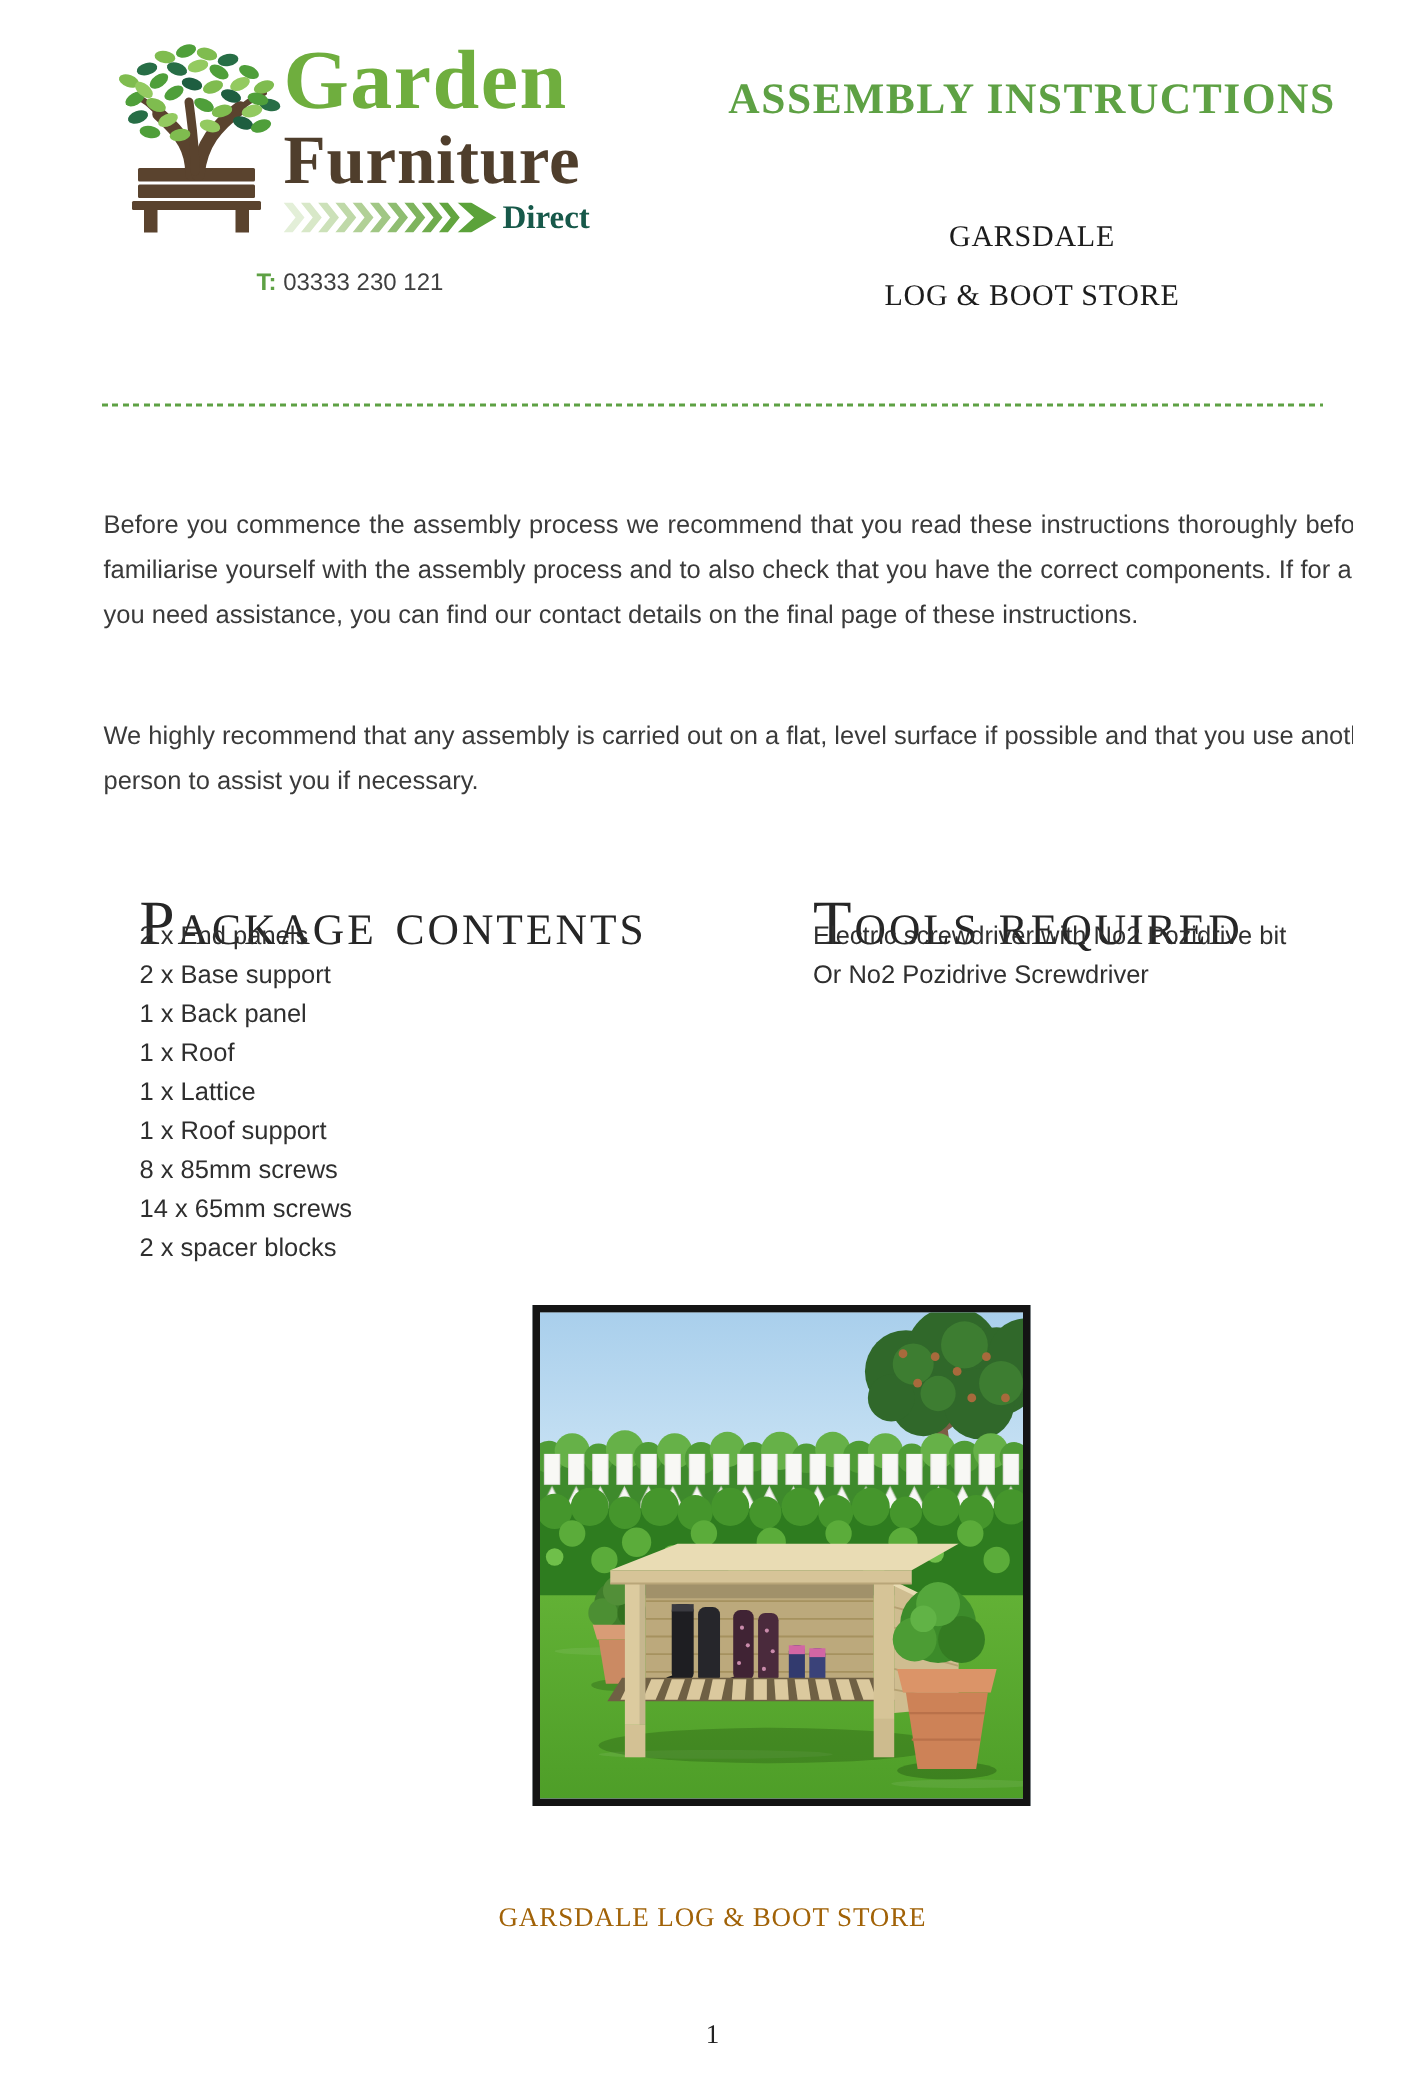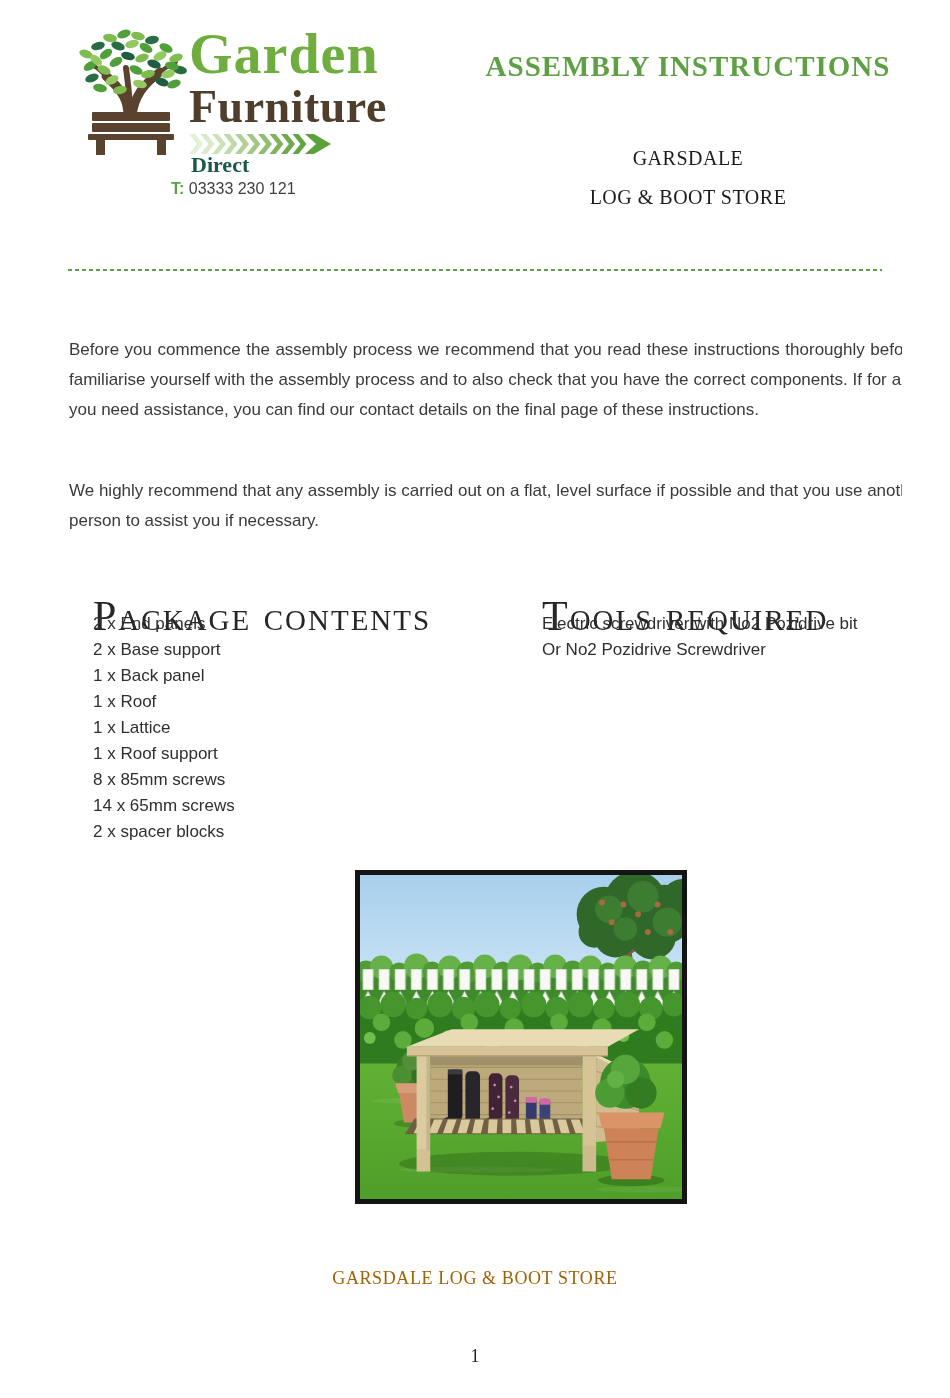--- a/index.html
+++ b/index.html
@@ -13,21 +13,21 @@
   html,body{margin:0;padding:0;background:#ffffff;}
   .page{
     position:relative;width:854px;height:1398px;background:#ffffff;
     font-family:"Liberation Sans",sans-serif;overflow:hidden;margin:0 auto;text-decoration:underline;
   }
   
   .logo-tree{position:absolute;left:28px;top:26px;}
   .logo-text{position:absolute;left:141px;top:26px;line-height:1;}
   .logo-word1{font-family:"Liberation Serif",serif;font-weight:bold;font-size:56px;color:var(--logo-green);letter-spacing:1px;}
   .logo-word2{font-family:"Liberation Serif",serif;font-weight:bold;font-size:46px;color:var(--logo-brown);margin-top:2px;letter-spacing:0.5px;}
-  .logo-tagline{display:flex;margin-top:4px;flex-direction:column;}
+  .logo-tagline{display:flex;align-items:center;margin-top:4px;}
   .logo-word3{font-family:"Liberation Serif",serif;font-weight:bold;font-size:22px;color:var(--direct-green);margin-left:2px;}
   .phone{position:absolute;left:123px;top:180px;font-size:16px;color:#3f3f3f;}
   .phone .t{color:var(--accent-green);font-weight:bold;}
   .header-right{position:absolute;left:400px;top:50px;width:480px;text-align:center;}
   .doc-title{font-family:"Liberation Serif",serif;font-size:29px;color:var(--accent-green);letter-spacing:1px;font-weight:600;}
   .product-name{margin-top:56px;font-family:"Liberation Serif",serif;font-size:20px;line-height:39px;color:#1c1c1c;letter-spacing:0.5px;}
   
   .divider{position:absolute;top:269px;left:20px;right:20px;height:2px;
     background:repeating-linear-gradient(90deg,var(--accent-green) 0 4px,transparent 4px 7px);}
   

